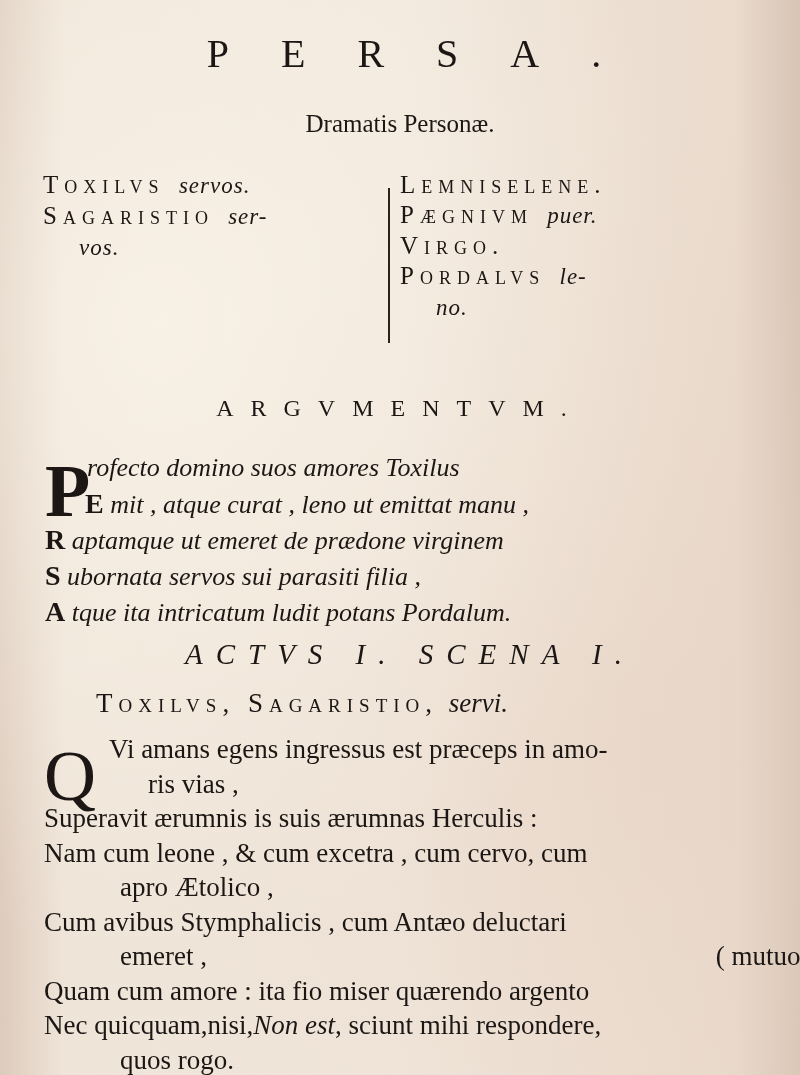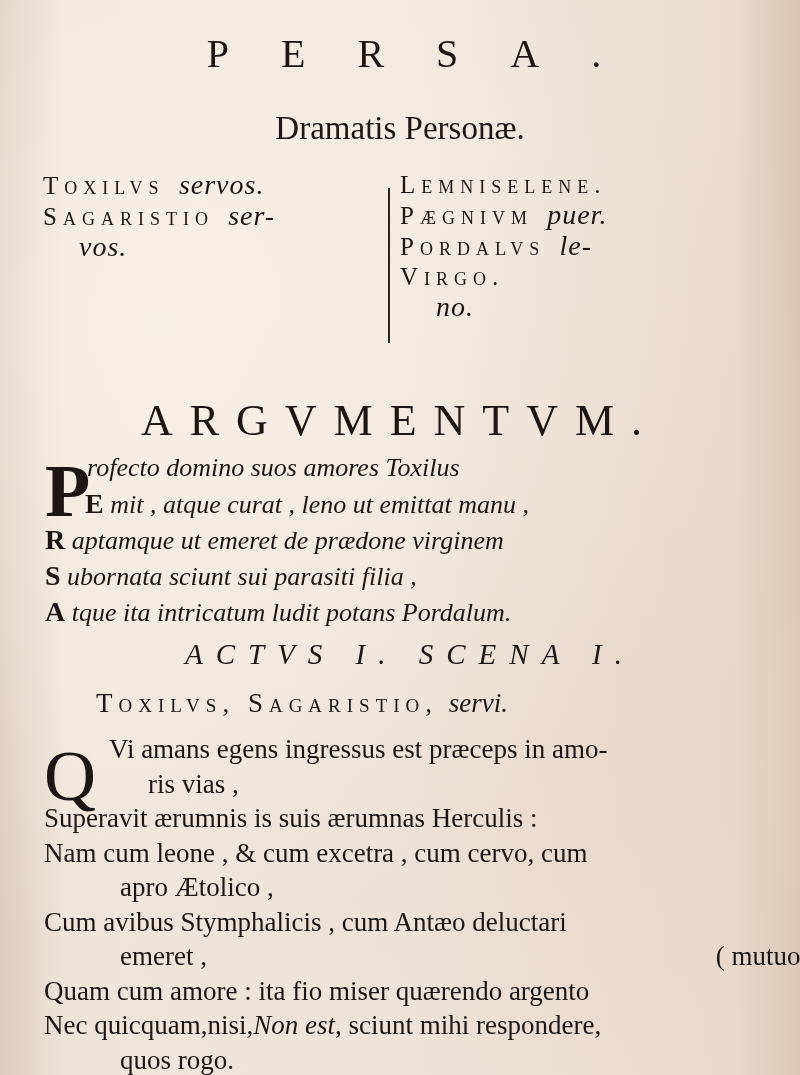--- a/index.html
+++ b/index.html
@@ -12,30 +12,30 @@
       linear-gradient(90deg, #ddcbbd 0%, #efe4d8 8%, #f1e7dc 50%, #eadbcd 92%, #d7c4b4 100%);
     color: #1c1714;
     font-family: "Liberation Serif", "DejaVu Serif", serif;
   }
   .page { position: absolute; left: 0; top: 0; width: 800px; height: 1075px; }
   .abs { position: absolute; white-space: nowrap; }
   .title {
     top: 30px; left: 0; width: 800px; text-align: center;
     font-size: 40px; letter-spacing: 52px; font-weight: normal; padding-left: 30px;
   }
-  .subtitle { top: 110px; left: 0; width: 800px; text-align: center; font-size: 33px; }
+  .subtitle { top: 110px; left: 0; width: 800px; text-align: center; font-size: 25px; }
   .sc { font-variant: small-caps; letter-spacing: 6px; text-align: center; }
   .role-line { font-size: 25px; letter-spacing: 8px; line-height: 30px; }
-  .role-line .it { font-style: italic; font-size: 28px; letter-spacing: 1px; font-family: Liberation Serif, serif; }
+  .role-line .it { font-style: italic; font-size: 23px; letter-spacing: 1px; font-family: Liberation Serif, serif; }
   .col-left { left: 43px; top: 170px; }
   .col-right { left: 400px; top: 170px; }
   .divider { position: absolute; left: 388px; top: 188px; width: 2px; height: 155px; background: #2a221d; }
   .indent { padding-left: 36px; }
   .heading {
-    font-size: 44px; letter-spacing: 17px; text-align: center; width: 800px; left: 0;
+    font-size: 24px; letter-spacing: 17px; text-align: center; width: 800px; left: 0;
   }
   .arg { left: 45px; top: 450px; font-style: italic; font-size: 26px; line-height: 36px; }
   .arg .bigP { position: absolute; left: 0; top: 4px; font-style: normal; font-size: 74px; line-height: 74px; font-weight: bold; }
   .arg .initial { font-style: normal; font-size: 28px; font-weight: bold; }
   .arg .line { height: 36px; }
   .act { top: 638px; left: 0; width: 800px; text-align: center; font-style: italic; font-size: 29px; letter-spacing: 13px; padding-left: 10px; }
   .scene-chars { top: 688px; left: 96px; font-size: 27px; letter-spacing: 4px; }
   .verse { left: 44px; top: 732px; font-size: 27px; line-height: 34.5px; }
   .verse .line { height: 34.5px; }
   .verse .ind { padding-left: 76px; }
@@ -55,33 +55,33 @@
     <div class="role-line"><span class="sc">Toxilvs</span> <span class="it">servos.</span></div>
     <div class="role-line"><span class="sc">Sagaristio</span> <span class="it">ser-</span></div>
     <div class="role-line indent"><span class="it">vos.</span></div>
   </div>
 
   <div class="divider"></div>
 
   <div class="abs col-right">
     <div class="role-line"><span class="sc">Lemniselene.</span></div>
     <div class="role-line"><span class="sc">Pægnivm</span> <span class="it">puer.</span></div>
+    <div class="role-line"><span class="sc">Virgo.</span></div>
     <div class="role-line"><span class="sc">Pordalvs</span> <span class="it">le-</span></div>
-    <div class="role-line"><span class="sc">Virgo.</span></div>
     <div class="role-line indent"><span class="it">no.</span></div>
   </div>
 
   <div class="abs heading" style="top:395px;">ARGVMENTVM.</div>
 
   <div class="abs arg">
     <span class="bigP">P</span>
     <div class="line" style="padding-left:42px;"><span>rofecto domino suos amores Toxilus</span></div>
     <div class="line" style="padding-left:40px;"><span class="initial">E</span> <span>mit , atque curat , leno ut emittat manu ,</span></div>
     <div class="line"><span class="initial">R</span> <span>aptamque ut emeret de prædone virginem</span></div>
-    <div class="line"><span class="initial">S</span> <span>ubornata sciunt sui parasiti filia ,</span></div>
+    <div class="line"><span class="initial">S</span> <span>ubornata servos sui parasiti filia ,</span></div>
     <div class="line"><span class="initial">A</span> <span>tque ita intricatum ludit potans Pordalum.</span></div>
   </div>
 
   <div class="abs act">ACTVS I. SCENA I.</div>
 
   <div class="abs scene-chars">
     <span class="sc">Toxilvs, Sagaristio,</span>
     <span style="font-style:italic;letter-spacing:0;">servi.</span>
   </div>
 

